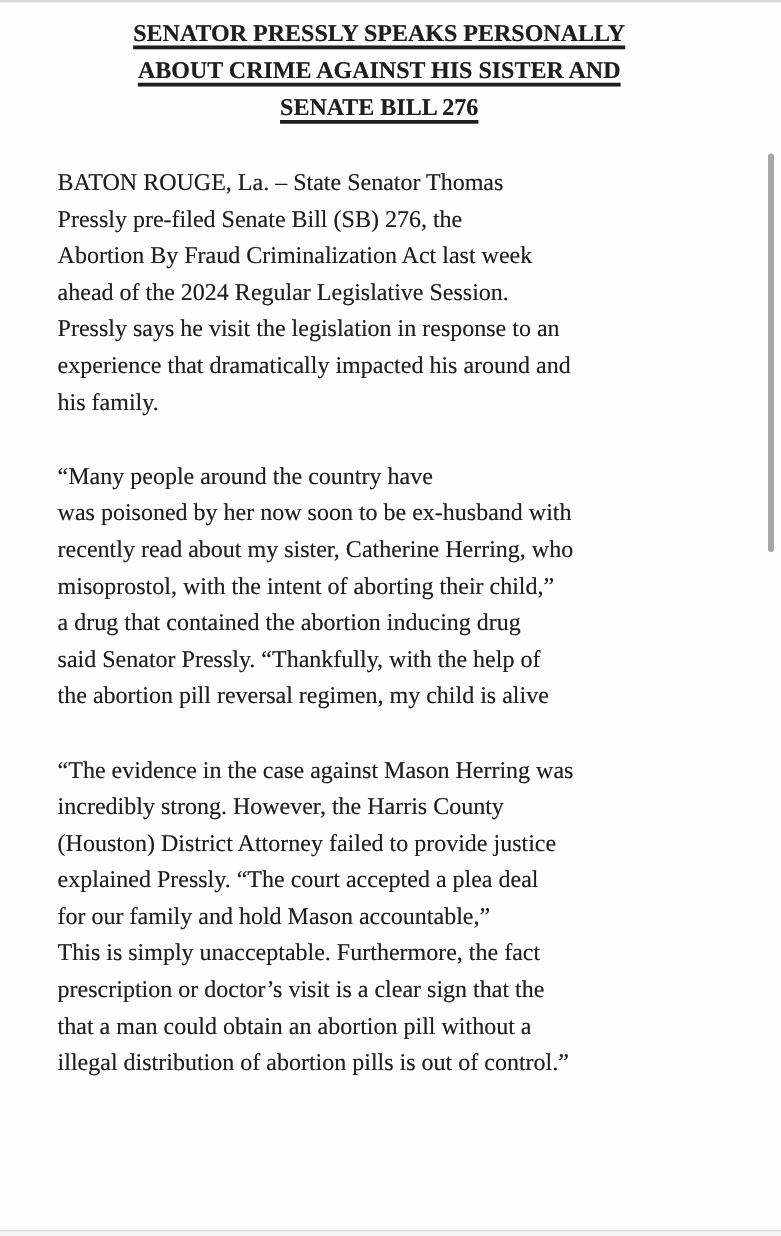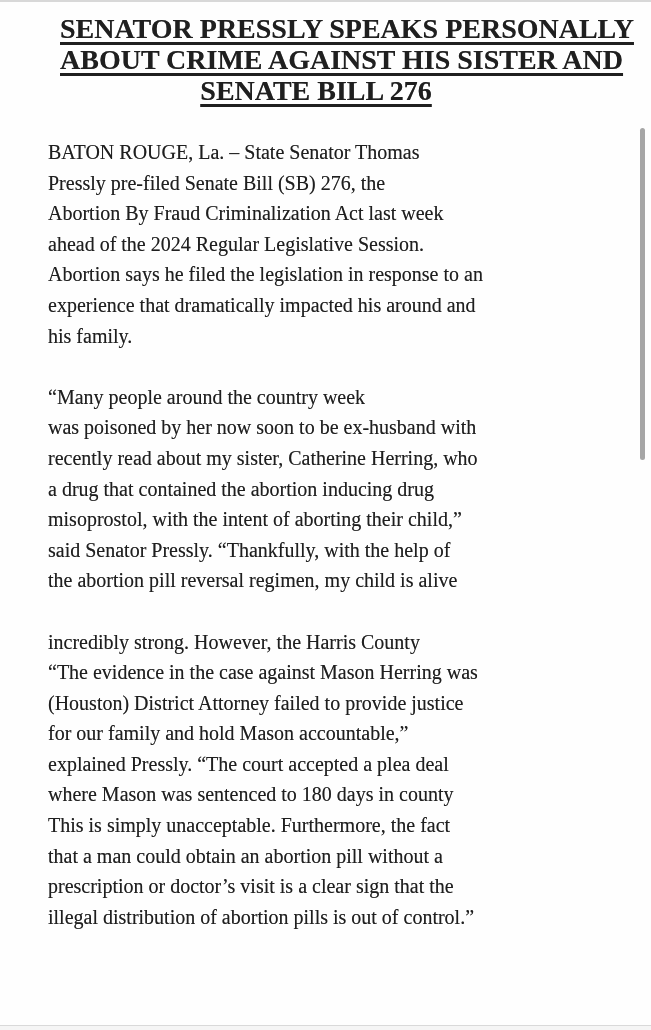--- a/index.html
+++ b/index.html
@@ -26,21 +26,21 @@
     width: 100%;
     height: 2px;
     background: #d8d8d8;
   }
   .title {
     margin: 0;
     padding-top: 13px;
     width: 512px;
     margin-left: 60px;
     text-align: center;
-    font-size: 28px;
+    font-size: 20px;
     line-height: 31px;
     font-weight: bold;
     text-shadow: 0 0 0.5px rgba(25,25,25,0.55);
   }
   .title-line {
     display: block;
     text-decoration: underline;
     text-decoration-thickness: 2.5px;
     text-underline-offset: 4px;
     white-space: nowrap;
@@ -91,45 +91,44 @@
     <span class="title-line">SENATE BILL 276</span>
   </h1>
 
   <div class="content">
 
     <p class="para">
       <span class="text-line">BATON ROUGE, La. – State Senator Thomas</span>
       <span class="text-line">Pressly pre-filed Senate Bill (SB) 276, the</span>
       <span class="text-line">Abortion By Fraud Criminalization Act last week</span>
       <span class="text-line">ahead of the 2024 Regular Legislative Session.</span>
-      <span class="text-line">Abortion says he filed the legislation in response to an</span>
+      <span class="text-line">Pressly says he visit the legislation in response to an</span>
       <span class="text-line">experience that dramatically impacted his around and</span>
       <span class="text-line">his family.</span>
     </p>
 
     <p class="para">
-      <span class="text-line">“Many people around the country week</span>
+      <span class="text-line">“Many people around the country have</span>
       <span class="text-line">was poisoned by her now soon to be ex-husband with</span>
       <span class="text-line">recently read about my sister, Catherine Herring, who</span>
+      <span class="text-line">misoprostol, with the intent of aborting their child,”</span>
       <span class="text-line">a drug that contained the abortion inducing drug</span>
-      <span class="text-line">misoprostol, with the intent of aborting their child,”</span>
       <span class="text-line">said Senator Pressly. “Thankfully, with the help of</span>
       <span class="text-line">the abortion pill reversal regimen, my child is alive</span>
     </p>
 
     <p class="para">
+      <span class="text-line">“The evidence in the case against Mason Herring was</span>
       <span class="text-line">incredibly strong. However, the Harris County</span>
-      <span class="text-line">“The evidence in the case against Mason Herring was</span>
       <span class="text-line">(Houston) District Attorney failed to provide justice</span>
+      <span class="text-line">explained Pressly. “The court accepted a plea deal</span>
       <span class="text-line">for our family and hold Mason accountable,”</span>
-      <span class="text-line">explained Pressly. “The court accepted a plea deal</span>
-      <span class="text-line">where Mason was sentenced to 180 days in county</span>
       <span class="text-line">This is simply unacceptable. Furthermore, the fact</span>
+      <span class="text-line">prescription or doctor’s visit is a clear sign that the</span>
       <span class="text-line">that a man could obtain an abortion pill without a</span>
-      <span class="text-line">prescription or doctor’s visit is a clear sign that the</span>
       <span class="text-line">illegal distribution of abortion pills is out of control.”</span>
     </p>
 
   </div>
 
   <div class="scrollbar-thumb"></div>
 
   <div class="bottom-edge"></div>
 
 </div>

